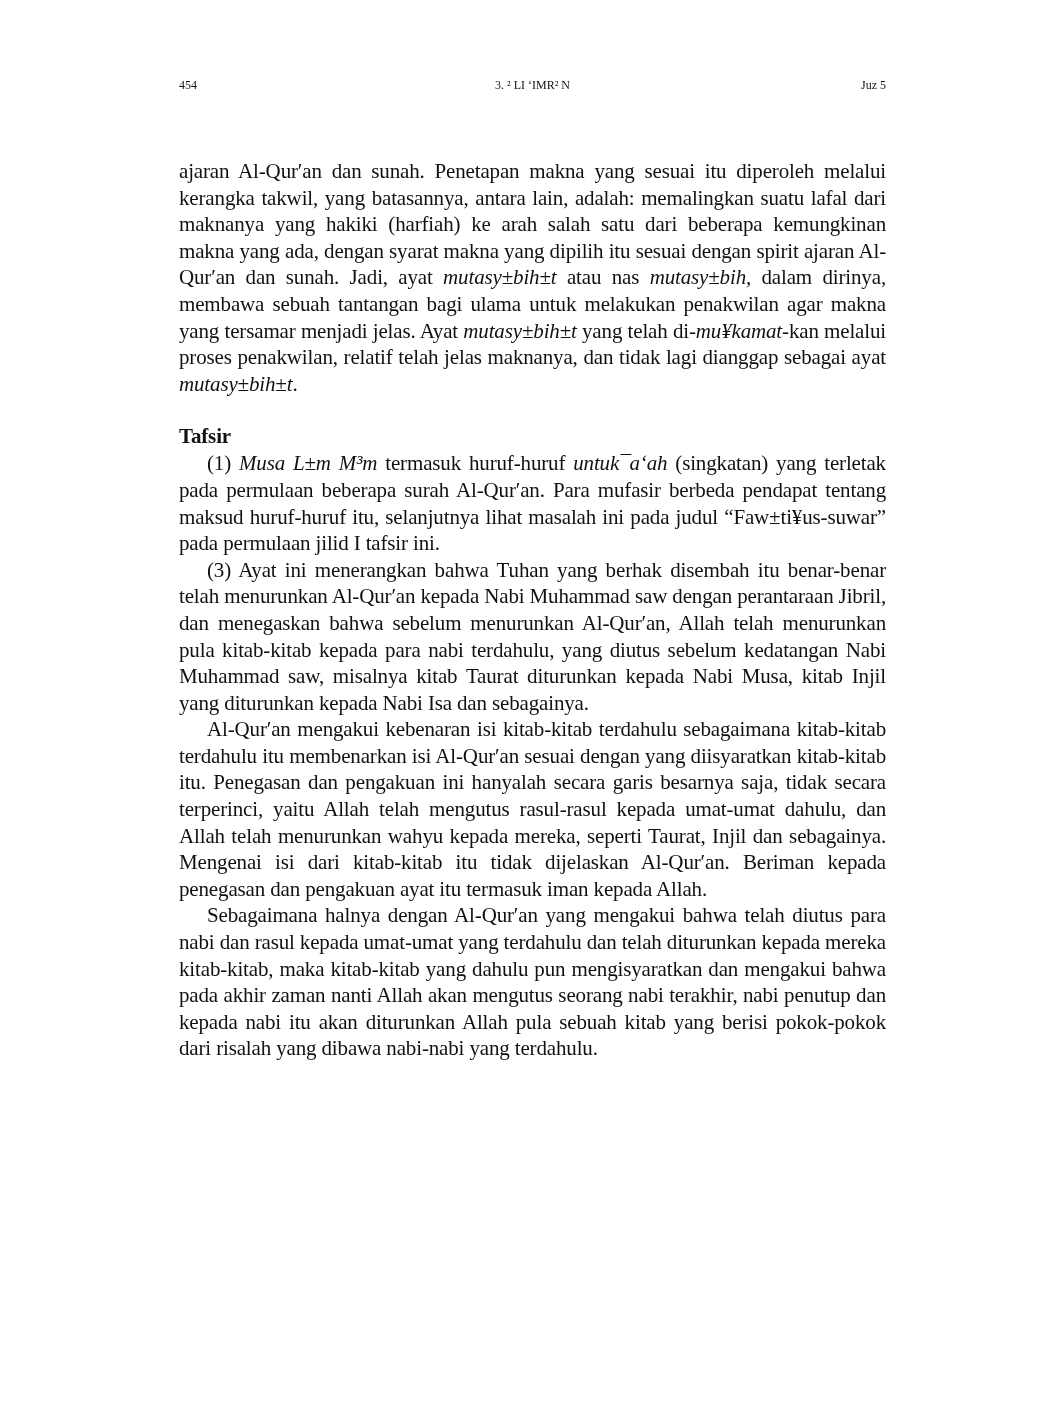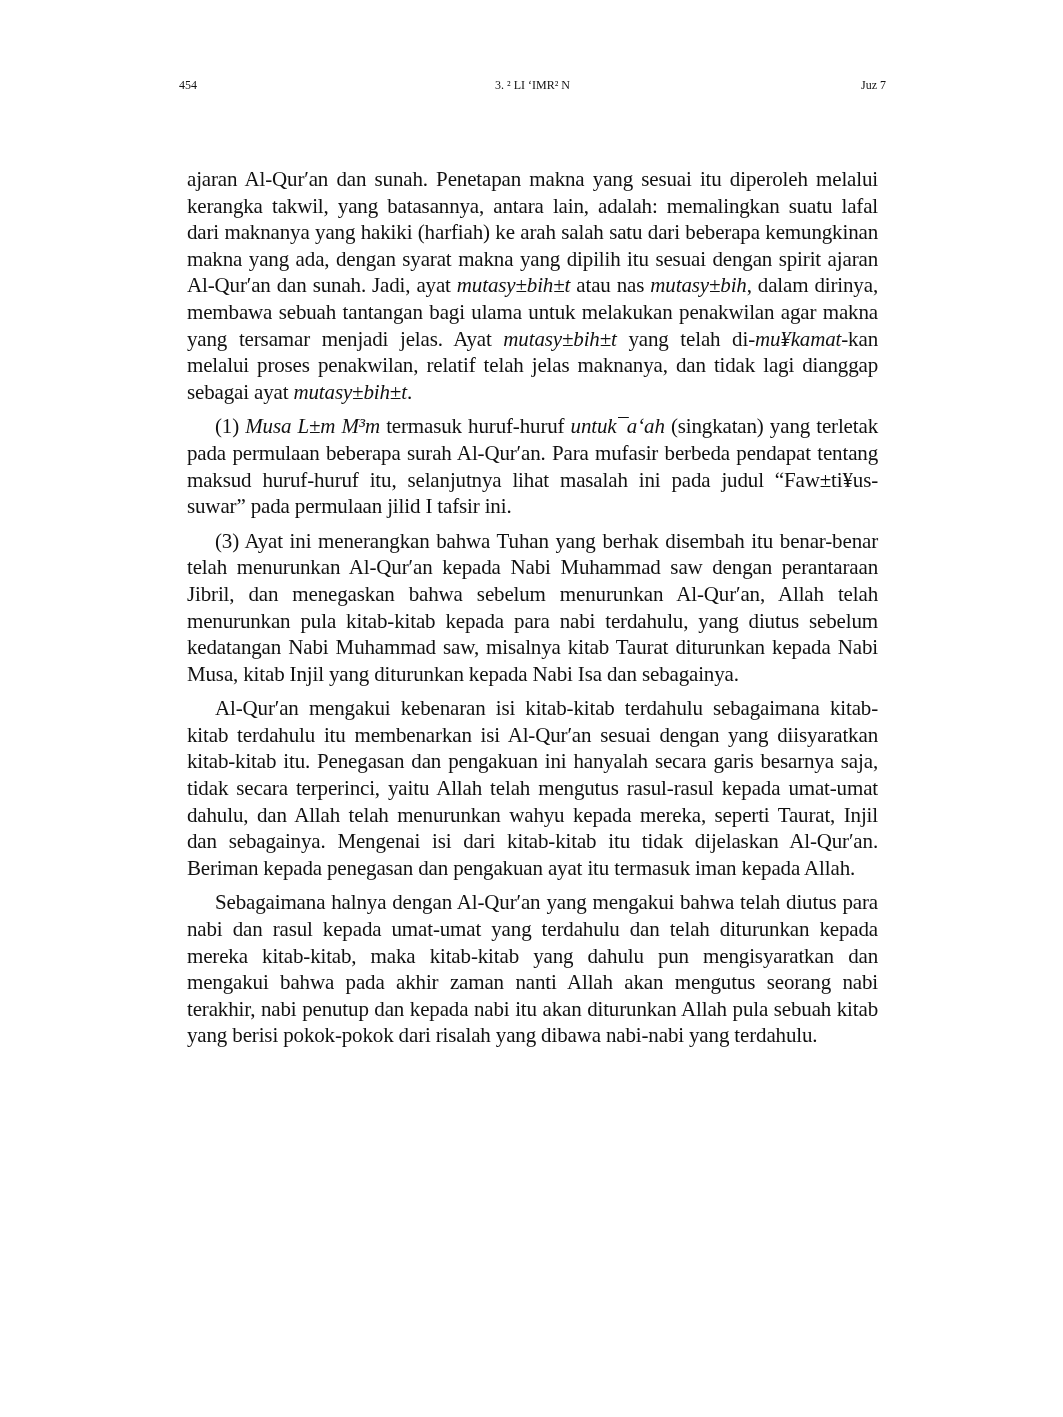--- a/index.html
+++ b/index.html
@@ -32,44 +32,45 @@
     position: absolute;
     top: 158px;
     left: 179px;
     width: 707px;
     font-size: 21px;
     line-height: 26.6px;
     text-align: justify;
     letter-spacing: -0.15px;
   }
   .body-text p {
-    margin: 8px;
+    margin: 0;
   }
   .body-text p.indent {
     text-indent: 28px;
   }
   .section-heading {
     font-weight: bold;
     font-size: 21px;
     margin-top: 26px !important;
     line-height: 27px;
   }
   i { font-style: italic; }
 </style>
 </head>
 <body>
 
 <div class="running-header">
   <span class="page-number">454</span>
   <span class="chapter-title">3. ² LI ‘IMR² N</span>
-  <span class="juz-label">Juz 7</span>
+  <span class="juz-label">Juz 5</span>
 </div>
 
 <div class="body-text">
   <p><span>ajaran Al-Qur′an dan sunah. Penetapan makna yang sesuai itu diperoleh melalui kerangka takwil, yang batasannya, antara lain, adalah: memalingkan suatu lafal dari maknanya yang hakiki (harfiah) ke arah salah satu dari beberapa kemungkinan makna yang ada, dengan syarat makna yang dipilih itu sesuai dengan spirit ajaran Al-Qur′an dan sunah. Jadi, ayat </span><i>mutasy±bih±t</i><span> atau nas </span><i>mutasy±bih</i><span>, dalam dirinya, membawa sebuah tantangan bagi ulama untuk melakukan penakwilan agar makna yang tersamar menjadi jelas. Ayat </span><i>mutasy±bih±t</i><span> yang telah di-</span><i>mu¥kamat</i><span>-kan melalui proses penakwilan, relatif telah jelas maknanya, dan tidak lagi dianggap sebagai ayat </span><i>mutasy±bih±t</i><span>.</span></p>
 
+  <p class="section-heading">Tafsir</p>
 
   <p class="indent"><span>(1) </span><i>Musa L±m M³m</i><span> termasuk huruf-huruf </span><i>untuk¯a‘ah</i><span> (singkatan) yang terletak pada permulaan beberapa surah Al-Qur′an. Para mufasir berbeda pendapat tentang maksud huruf-huruf itu, selanjutnya lihat masalah ini pada judul “Faw±ti¥us-suwar” pada permulaan jilid I tafsir ini.</span></p>
 
   <p class="indent">(3) Ayat ini menerangkan bahwa Tuhan yang berhak disembah itu benar-benar telah menurunkan Al-Qur′an kepada Nabi Muhammad saw dengan perantaraan Jibril, dan menegaskan bahwa sebelum menurunkan Al-Qur′an, Allah telah menurunkan pula kitab-kitab kepada para nabi terdahulu, yang diutus sebelum kedatangan Nabi Muhammad saw, misalnya kitab Taurat diturunkan kepada Nabi Musa, kitab Injil yang diturunkan kepada Nabi Isa dan sebagainya.</p>
   <p class="indent">Al-Qur′an mengakui kebenaran isi kitab-kitab terdahulu sebagaimana kitab-kitab terdahulu itu membenarkan isi Al-Qur′an sesuai dengan yang diisyaratkan kitab-kitab itu. Penegasan dan pengakuan ini hanyalah secara garis besarnya saja, tidak secara terperinci, yaitu Allah telah mengutus rasul-rasul kepada umat-umat dahulu, dan Allah telah menurunkan wahyu kepada mereka, seperti Taurat, Injil dan sebagainya. Mengenai isi dari kitab-kitab itu tidak dijelaskan Al-Qur′an. Beriman kepada penegasan dan pengakuan ayat itu termasuk iman kepada Allah.</p>
   <p class="indent">Sebagaimana halnya dengan Al-Qur′an yang mengakui bahwa telah diutus para nabi dan rasul kepada umat-umat yang terdahulu dan telah diturunkan kepada mereka kitab-kitab, maka kitab-kitab yang dahulu pun mengisyaratkan dan mengakui bahwa pada akhir zaman nanti Allah akan mengutus seorang nabi terakhir, nabi penutup dan kepada nabi itu akan diturunkan Allah pula sebuah kitab yang berisi pokok-pokok dari risalah yang dibawa nabi-nabi yang terdahulu.</p>
 </div>
 
 </body></html>

